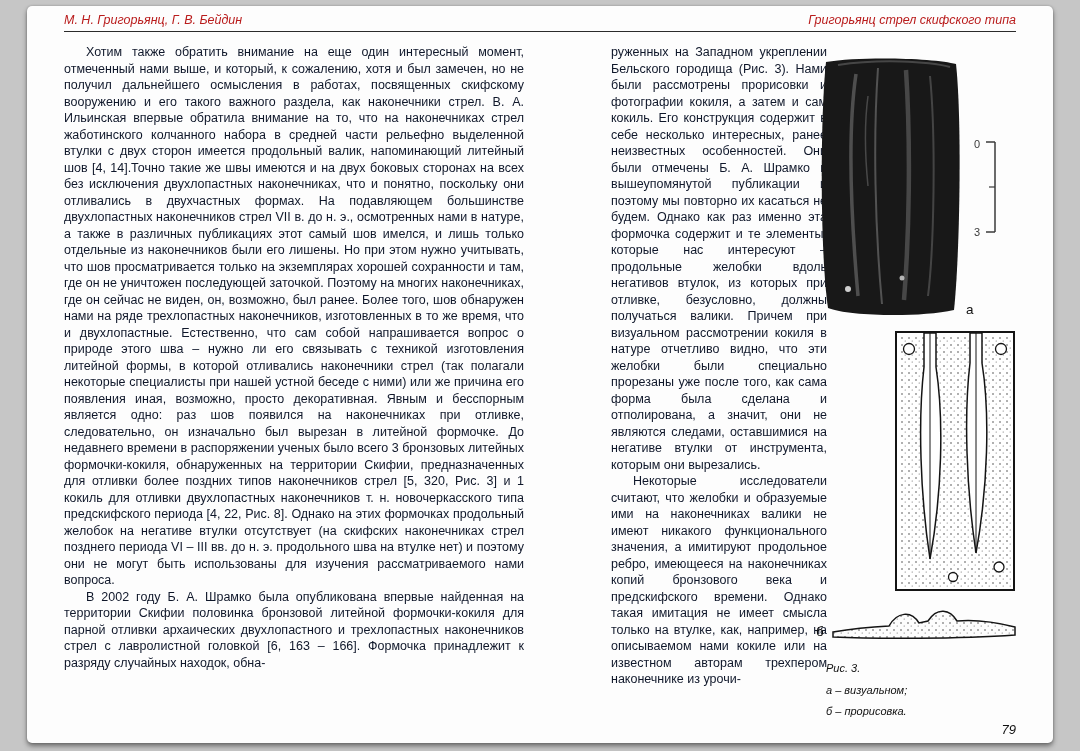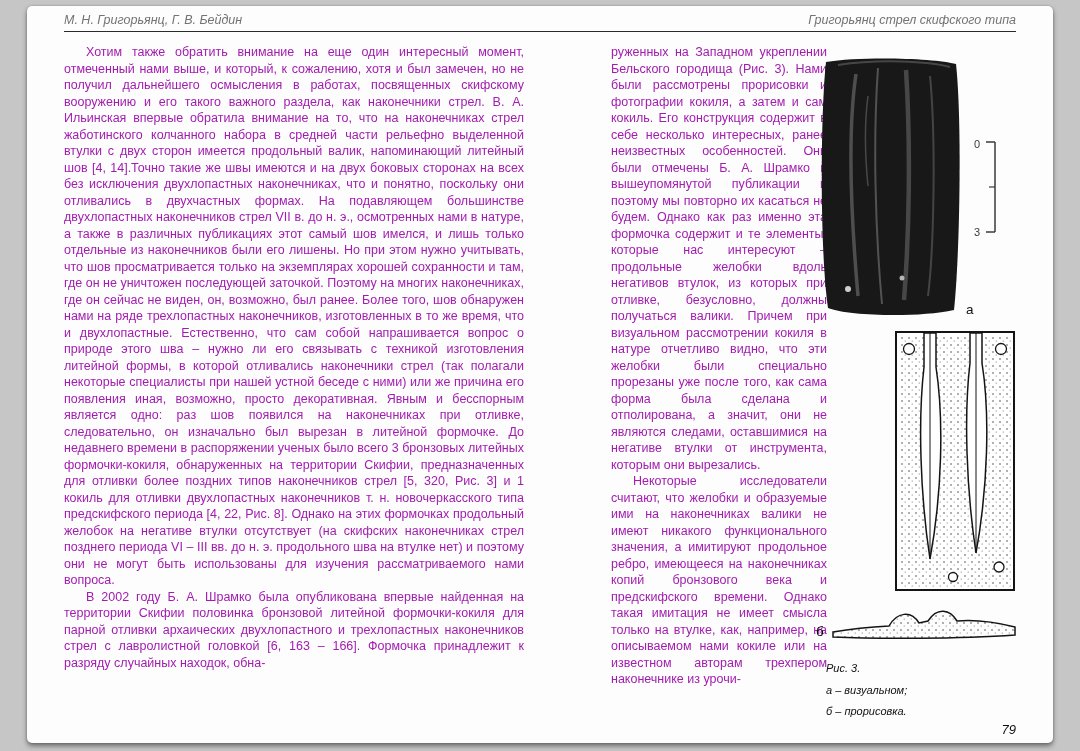--- a/index.html
+++ b/index.html
@@ -12,33 +12,33 @@
   }
   .spread {
     position:absolute; left:27px; top:6px;
     width:1026px; height:737px;
     background:#fdfdfd;
     border-radius:5px;
     box-shadow:0 3px 5px rgba(0,0,0,0.45), 0 0 2px rgba(0,0,0,0.25);
   }
   .hdr {
     position:absolute; top:7px;
-    font-style:italic; font-size:12.5px; color:#737373;
+    font-style:italic; font-size:12.5px; color:#b91c1c;
     white-space:nowrap;
   }
   .hdr-left  { left:37px; }
   .hdr-right { right:37px; }
   .rule {
     position:absolute; left:37px; right:37px; top:25px;
     height:1px; background:#2b2b2b;
   }
   .body-col {
     position:absolute; top:38px;
     font-size:12.5px; line-height:16.5px;
-    text-align:justify; color:#a21caf;
+    text-align:justify; color:#0f172a;
     overflow:hidden;
   }
   .left-col  { left:37px;  width:460px; height:676px; }
   .right-col { left:584px; width:216px; height:676px; }
   .body-col p { margin:0; text-indent:22px; }
   .body-col p.noindent { text-indent:0; }
   .pagenum {
     position:absolute; top:716px;
     font-size:13px; color:#101010;
   }

